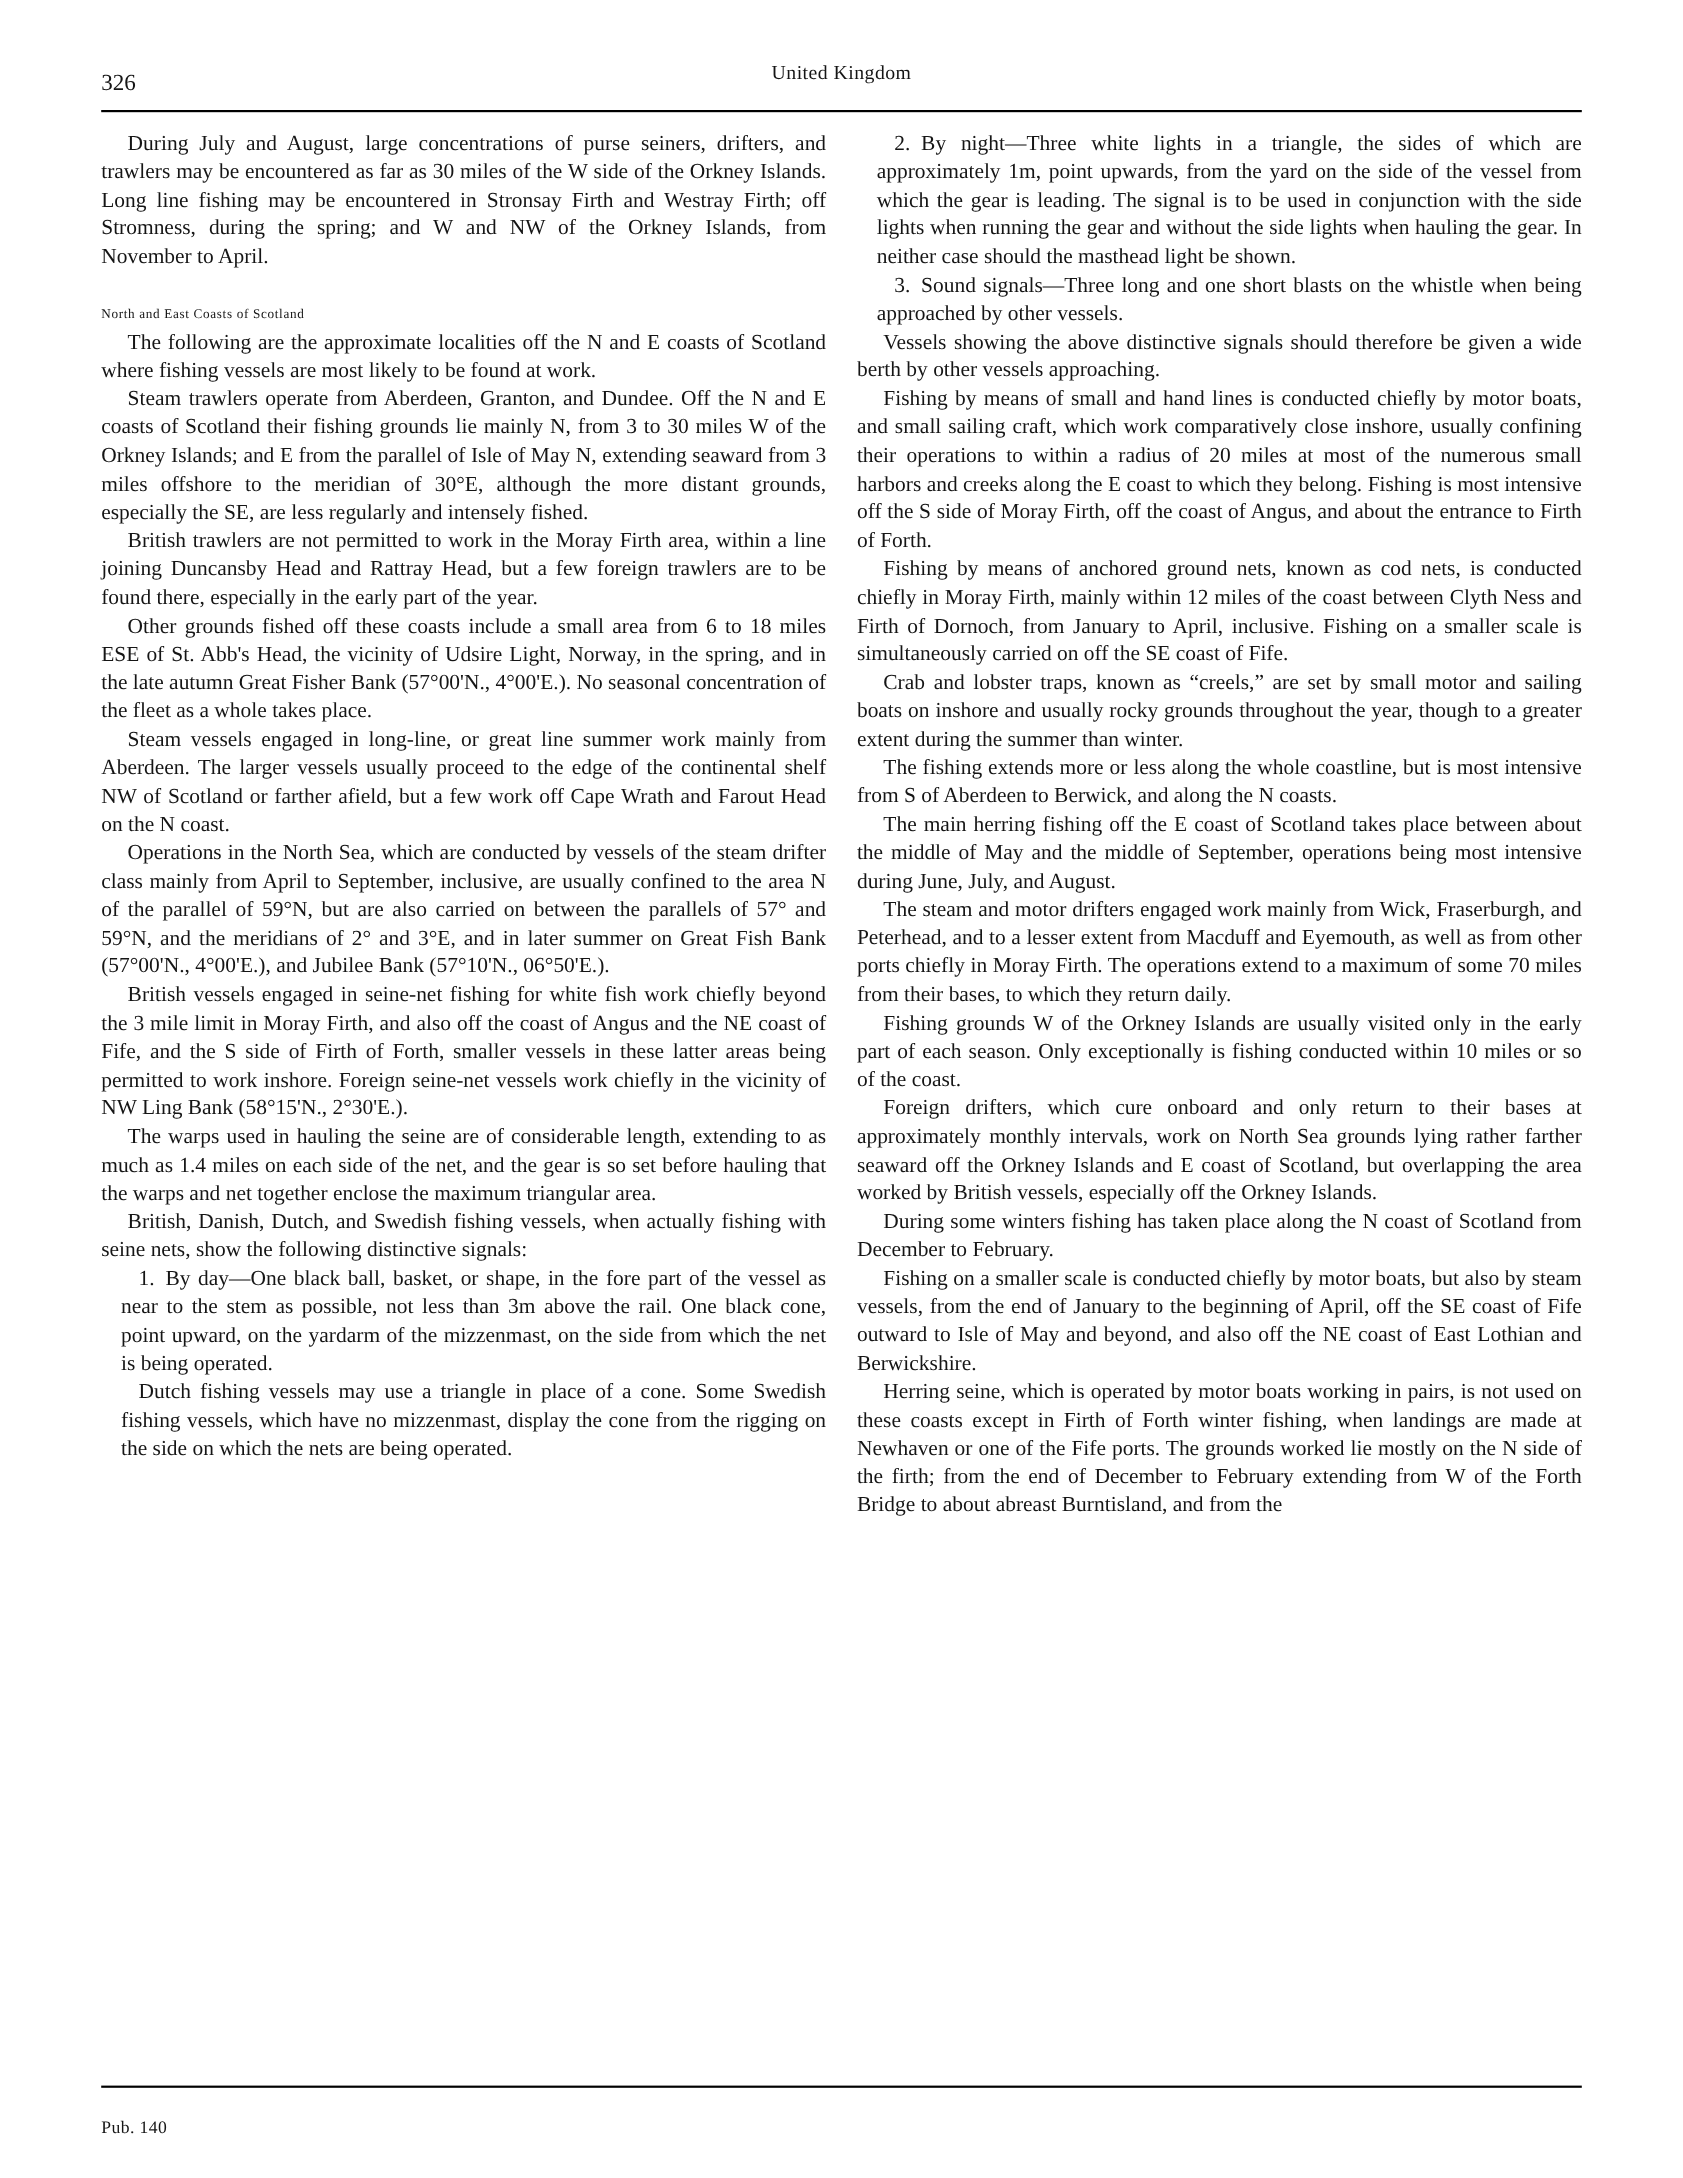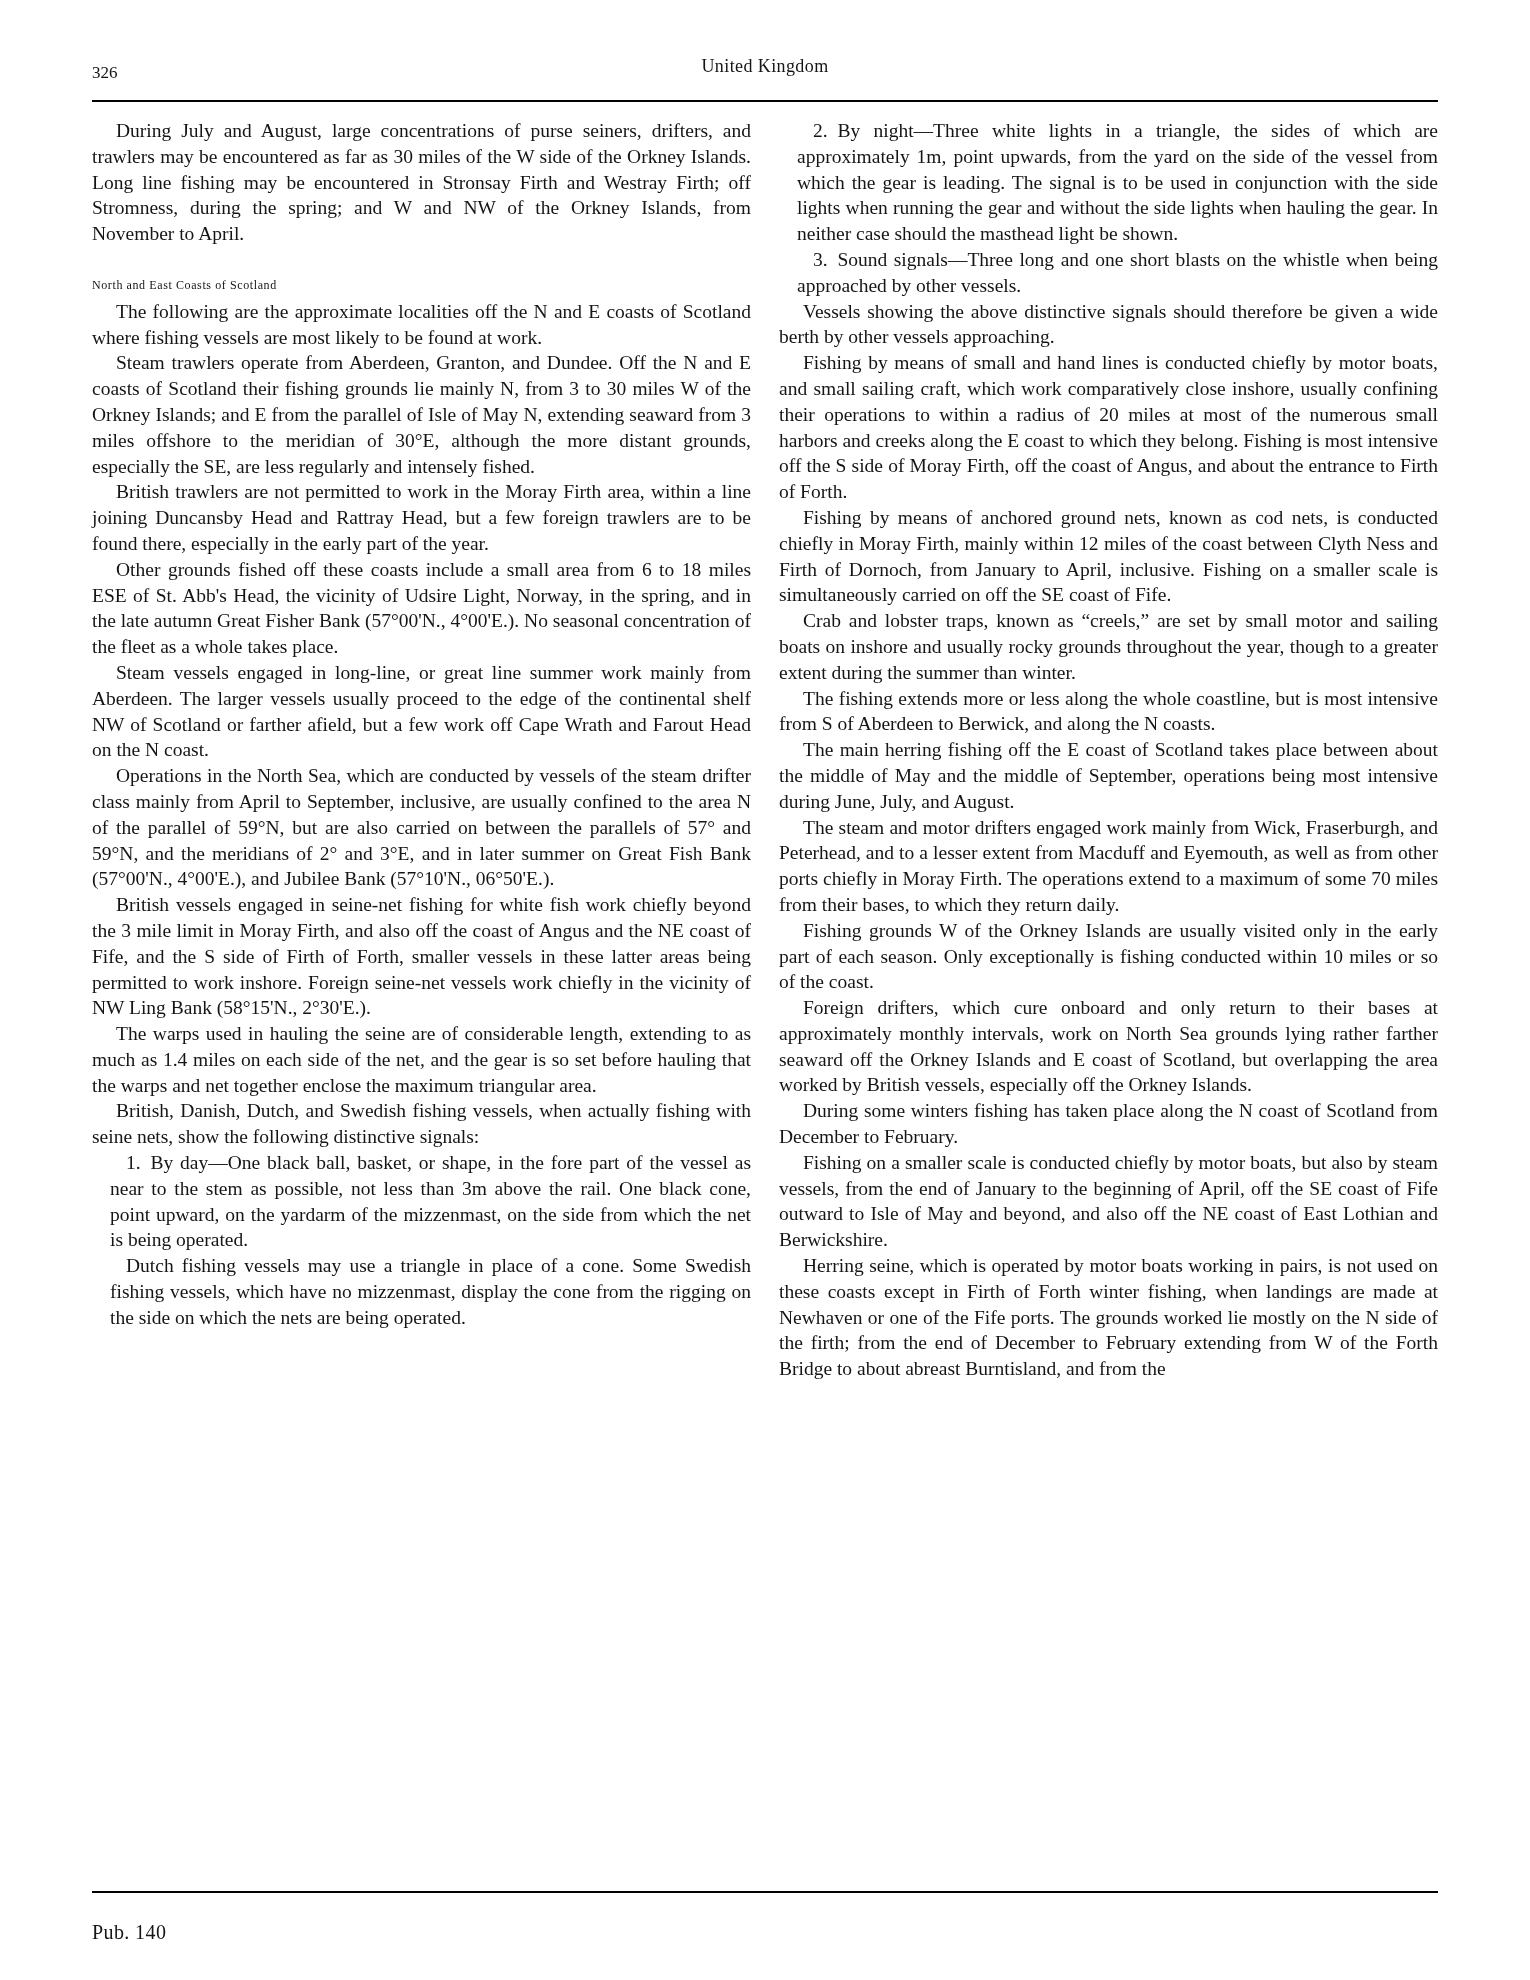--- a/index.html
+++ b/index.html
@@ -21,21 +21,21 @@
   }
   .page-header {
     position: relative;
     height: 36px;
     margin-bottom: 8px;
   }
   .page-number {
     position: absolute;
     left: 0;
     top: 7px;
-    font-size: 17px;
+    font-size: 21px;
   }
   .page-title {
     display: block;
     text-align: center;
     font-size: 18px;
     letter-spacing: 0.4px;
   }
   .rule {
     border: none;
     border-top: 2.5px solid #000;
@@ -72,21 +72,21 @@
   }
   .page-footer {
     position: absolute;
     left: 92px;
     right: 92px;
     bottom: 36px;
   }
   .pub-label {
     display: block;
     margin-top: 28px;
-    font-size: 20px;
+    font-size: 16px;
     letter-spacing: 0.4px;
   }
 </style>
 </head>
 <body>
 
 <div class="page">
 
   <header class="page-header">
     <span class="page-number">326</span>

